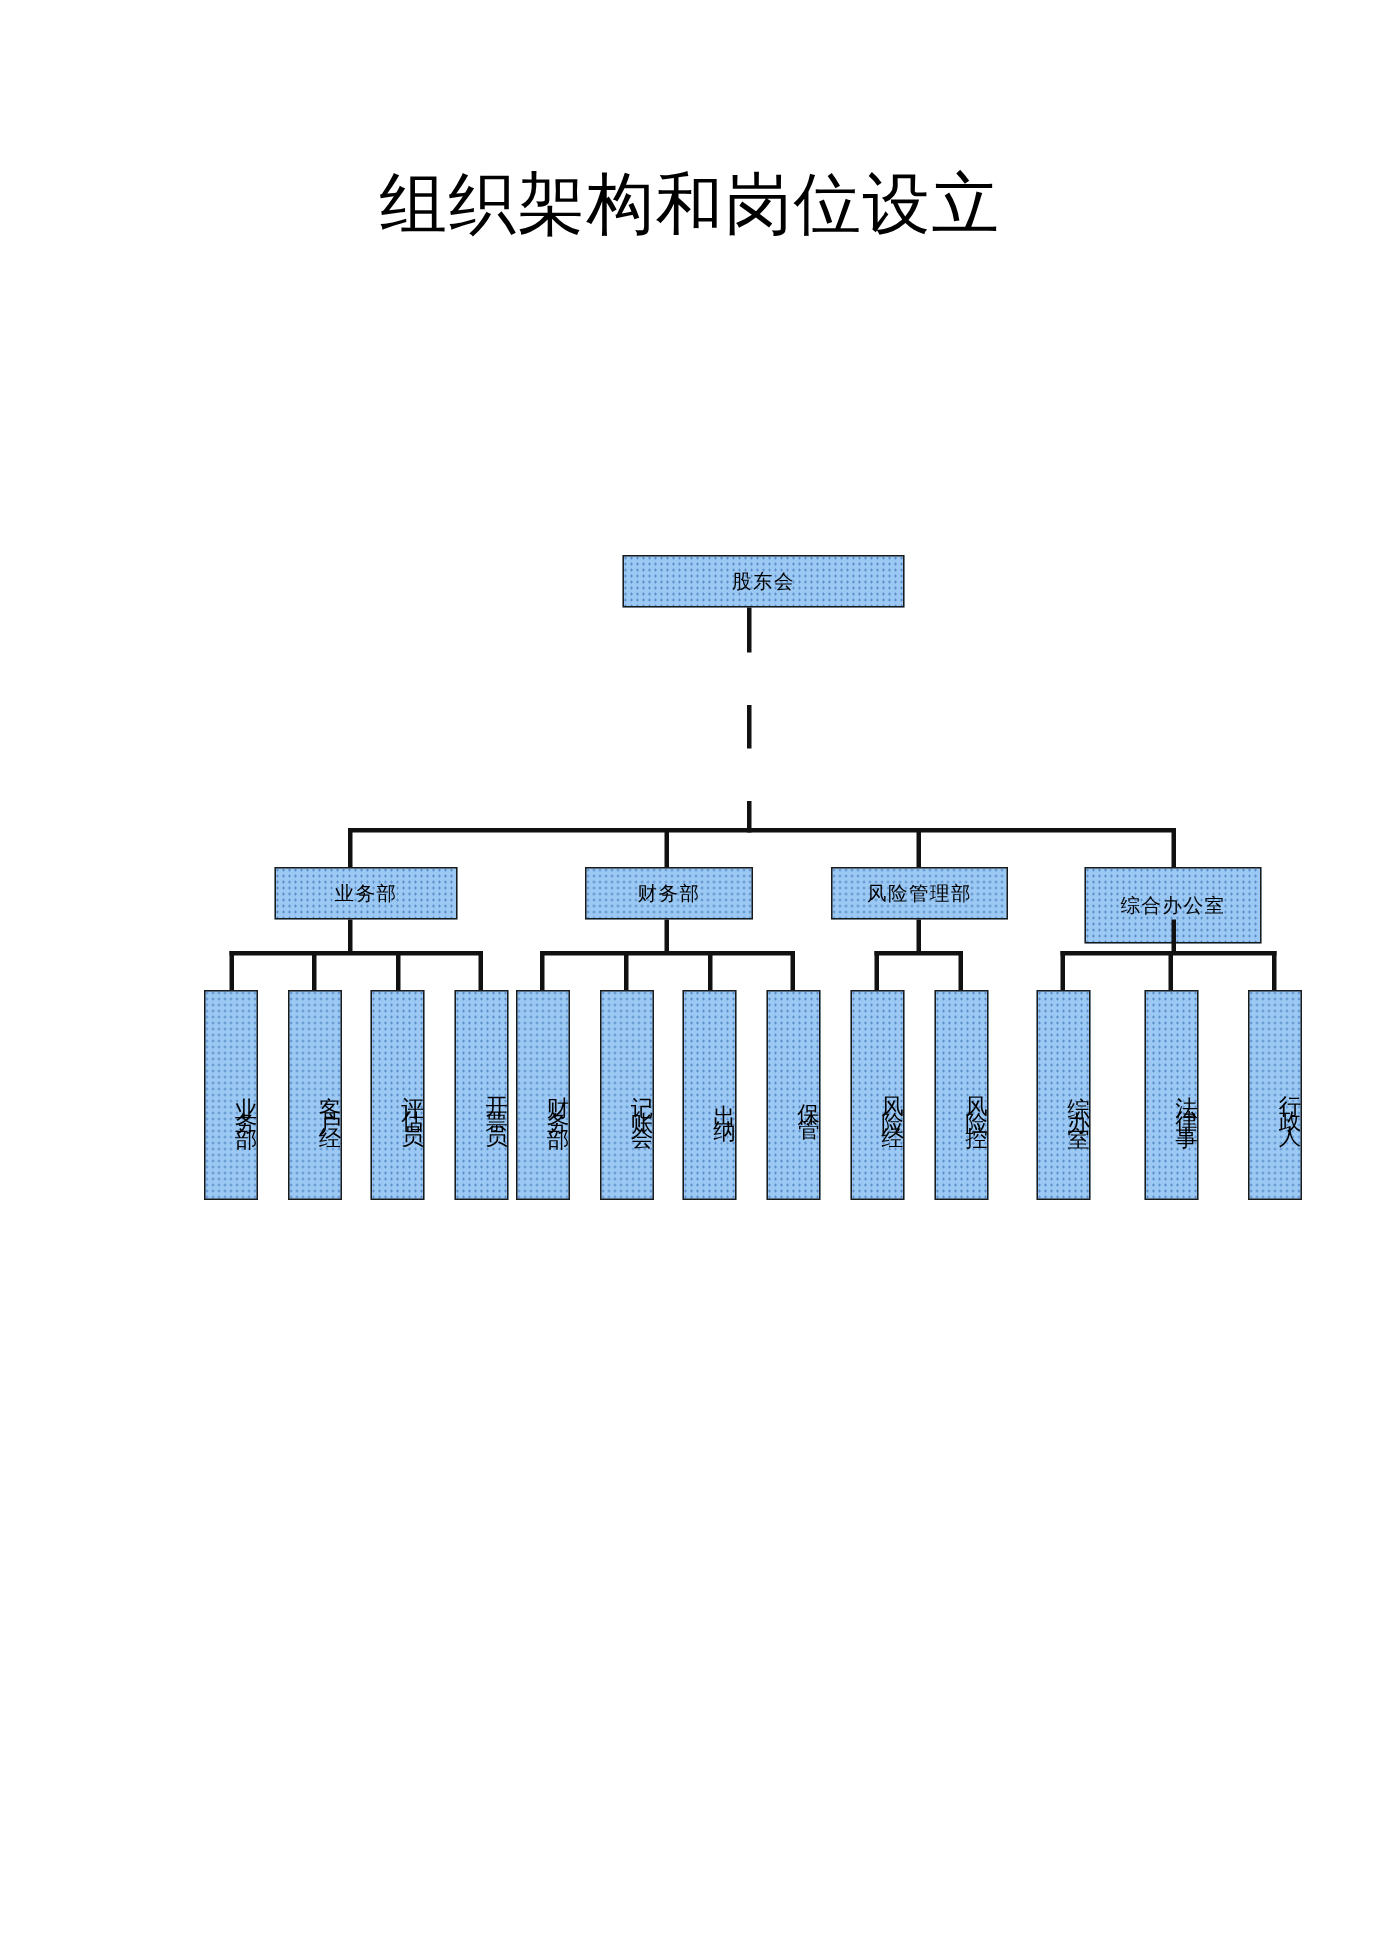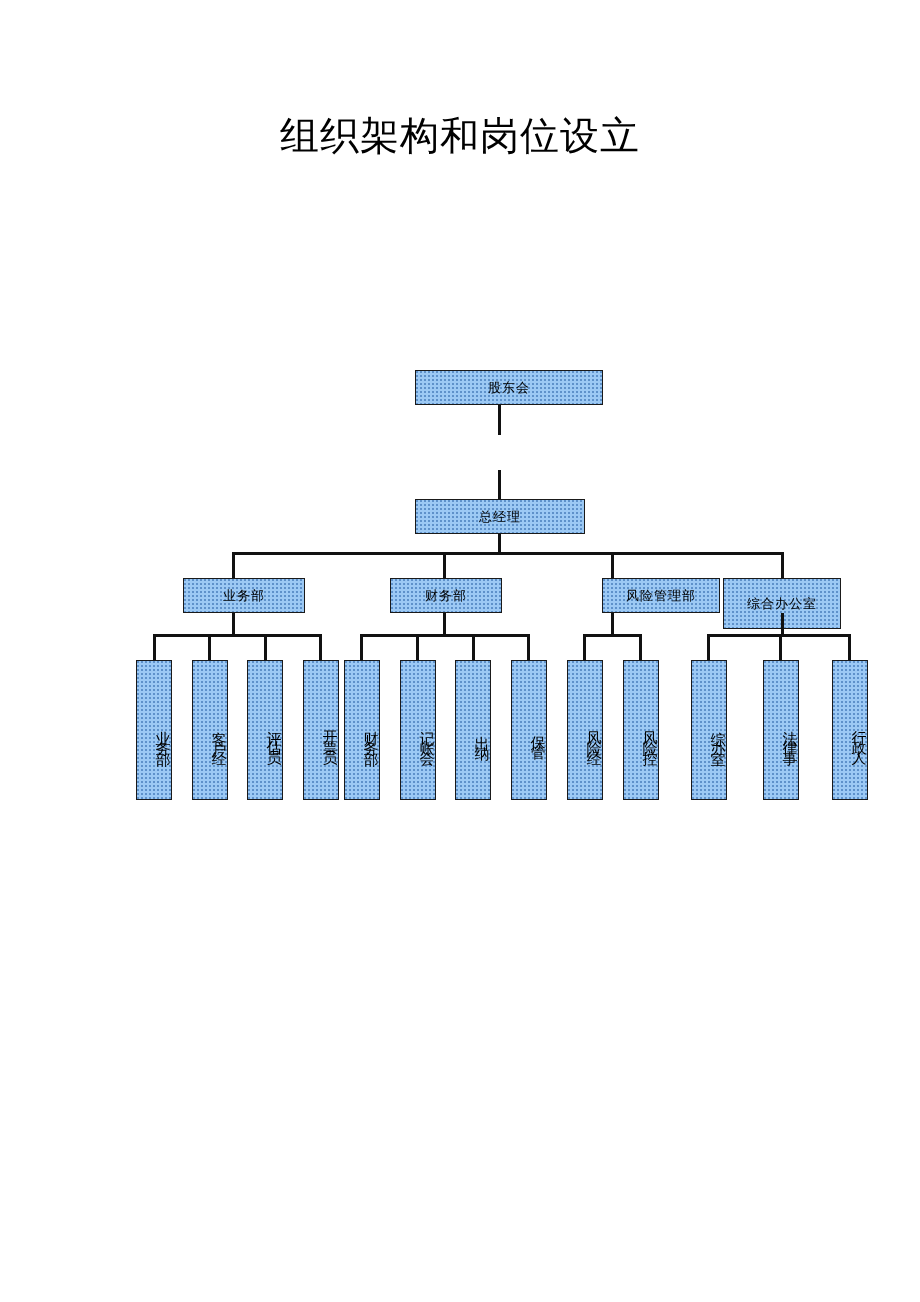--- a/index.html
+++ b/index.html
@@ -25,21 +25,21 @@
   }
 
   
   #chart-title {
     position: absolute;
     left: 0;
     top: 108px;
     width: 920px;
     text-align: center;
     font-family: "Liberation Serif", "DejaVu Serif", serif;
-    font-size: 39px;
+    font-size: 45px;
     line-height: 56px;
     letter-spacing: 1px;
     color: #000000;
     font-weight: 400;
     white-space: nowrap;
   }
 
   
   .node {
     position: absolute;
@@ -94,42 +94,39 @@
 
   <div class="node horiz" style="left:415px; top:370px; width:188px; height:35px;">
     <span>股东会</span>
   </div>
 
   <div class="conn v" style="left:498px; top:405px; height:30px;"></div>
 
 
   <div class="conn v" style="left:498px; top:470px; height:29px;"></div>
 
-  <div class="node horiz" style="left:415px; top:499px; width:170px; height:35px;">
-    <span>总经理</span>
-  </div>
 
   <div class="conn v" style="left:498px; top:534px; height:21px;"></div>
 
   <div class="conn h" style="left:232px; top:552px; width:552px;"></div>
 
   <div class="conn v" style="left:232px; top:552px; height:26px;"></div>
   <div class="conn v" style="left:443px; top:552px; height:26px;"></div>
   <div class="conn v" style="left:611px; top:552px; height:26px;"></div>
   <div class="conn v" style="left:781px; top:552px; height:26px;"></div>
 
   <div class="node horiz" style="left:183px; top:578px; width:122px; height:35px;">
     <span>业务部</span>
   </div>
 
   <div class="node horiz" style="left:390px; top:578px; width:112px; height:35px;">
     <span>财务部</span>
   </div>
 
-  <div class="node horiz" style="left:554px; top:578px; width:118px; height:35px;margin-left:48px;">
+  <div class="node horiz" style="left:554px; top:578px; width:118px; height:35px;">
     <span>风险管理部</span>
   </div>
 
   <div class="node horiz" style="left:723px; top:578px; width:118px; height:51px;">
     <span>综合办公室</span>
   </div>
 
   <div class="conn v" style="left:232px; top:613px; height:23px;"></div>
   <div class="conn h" style="left:153px; top:634px; width:169px;"></div>
 

